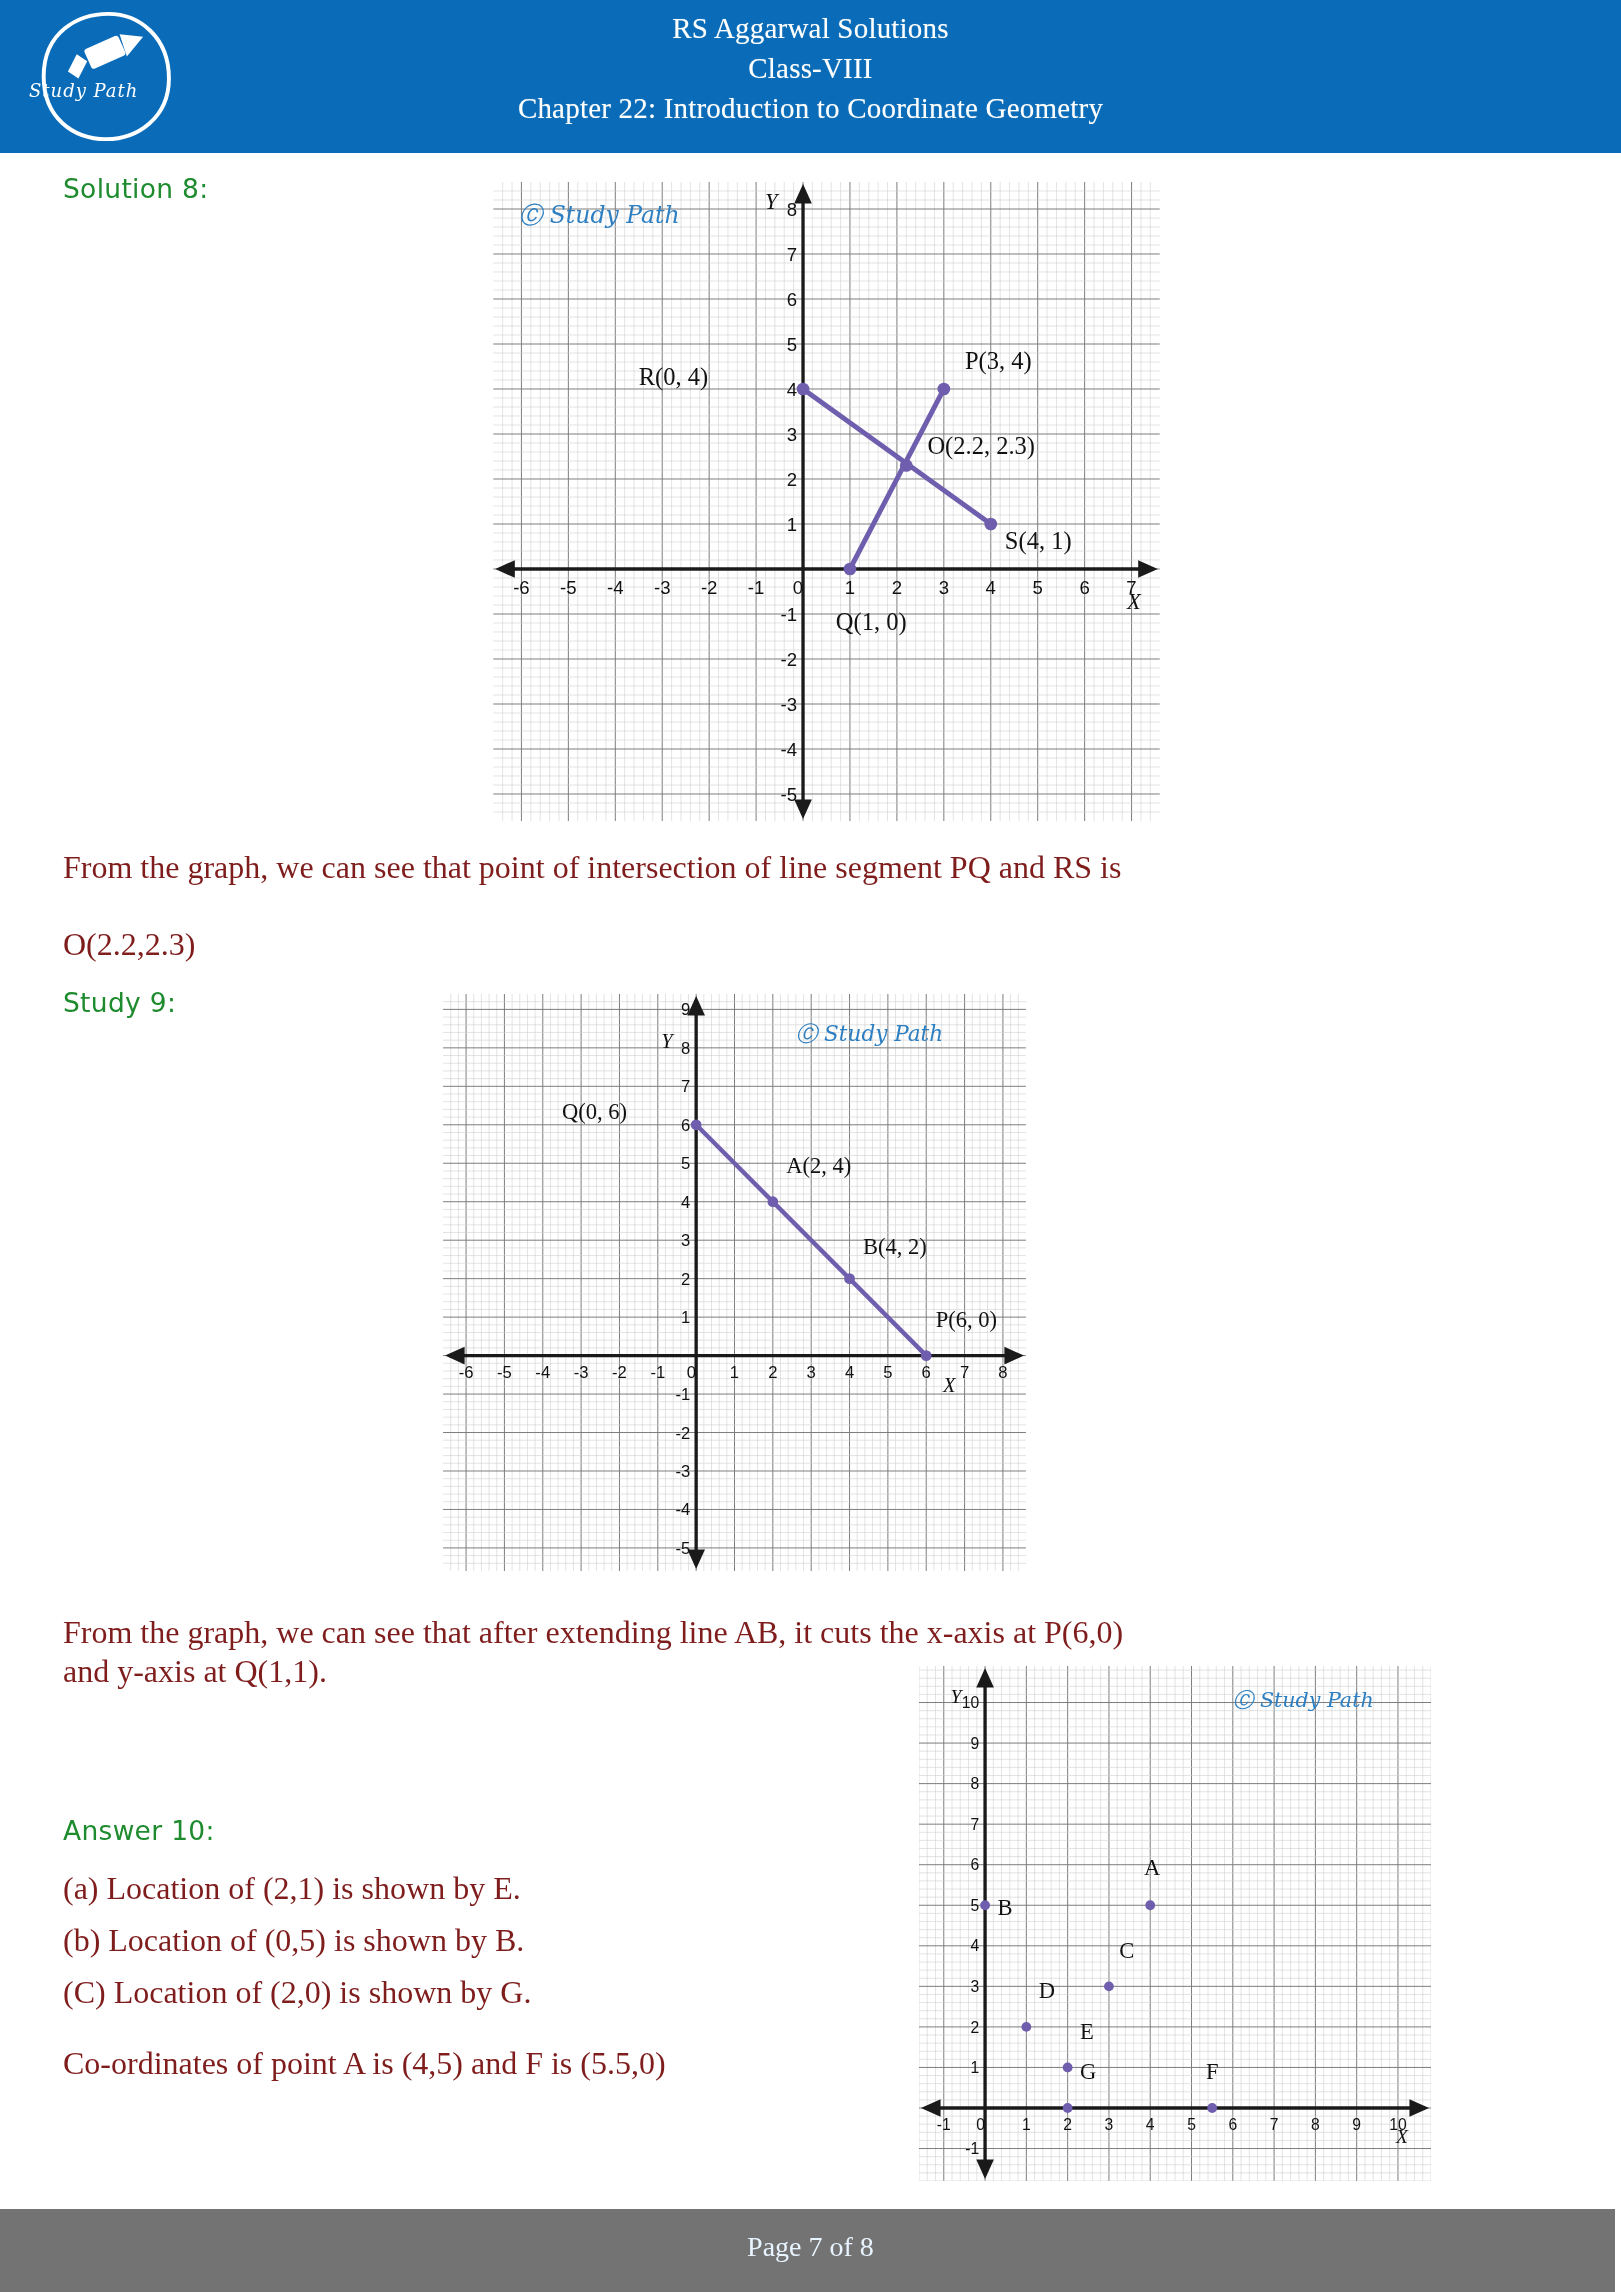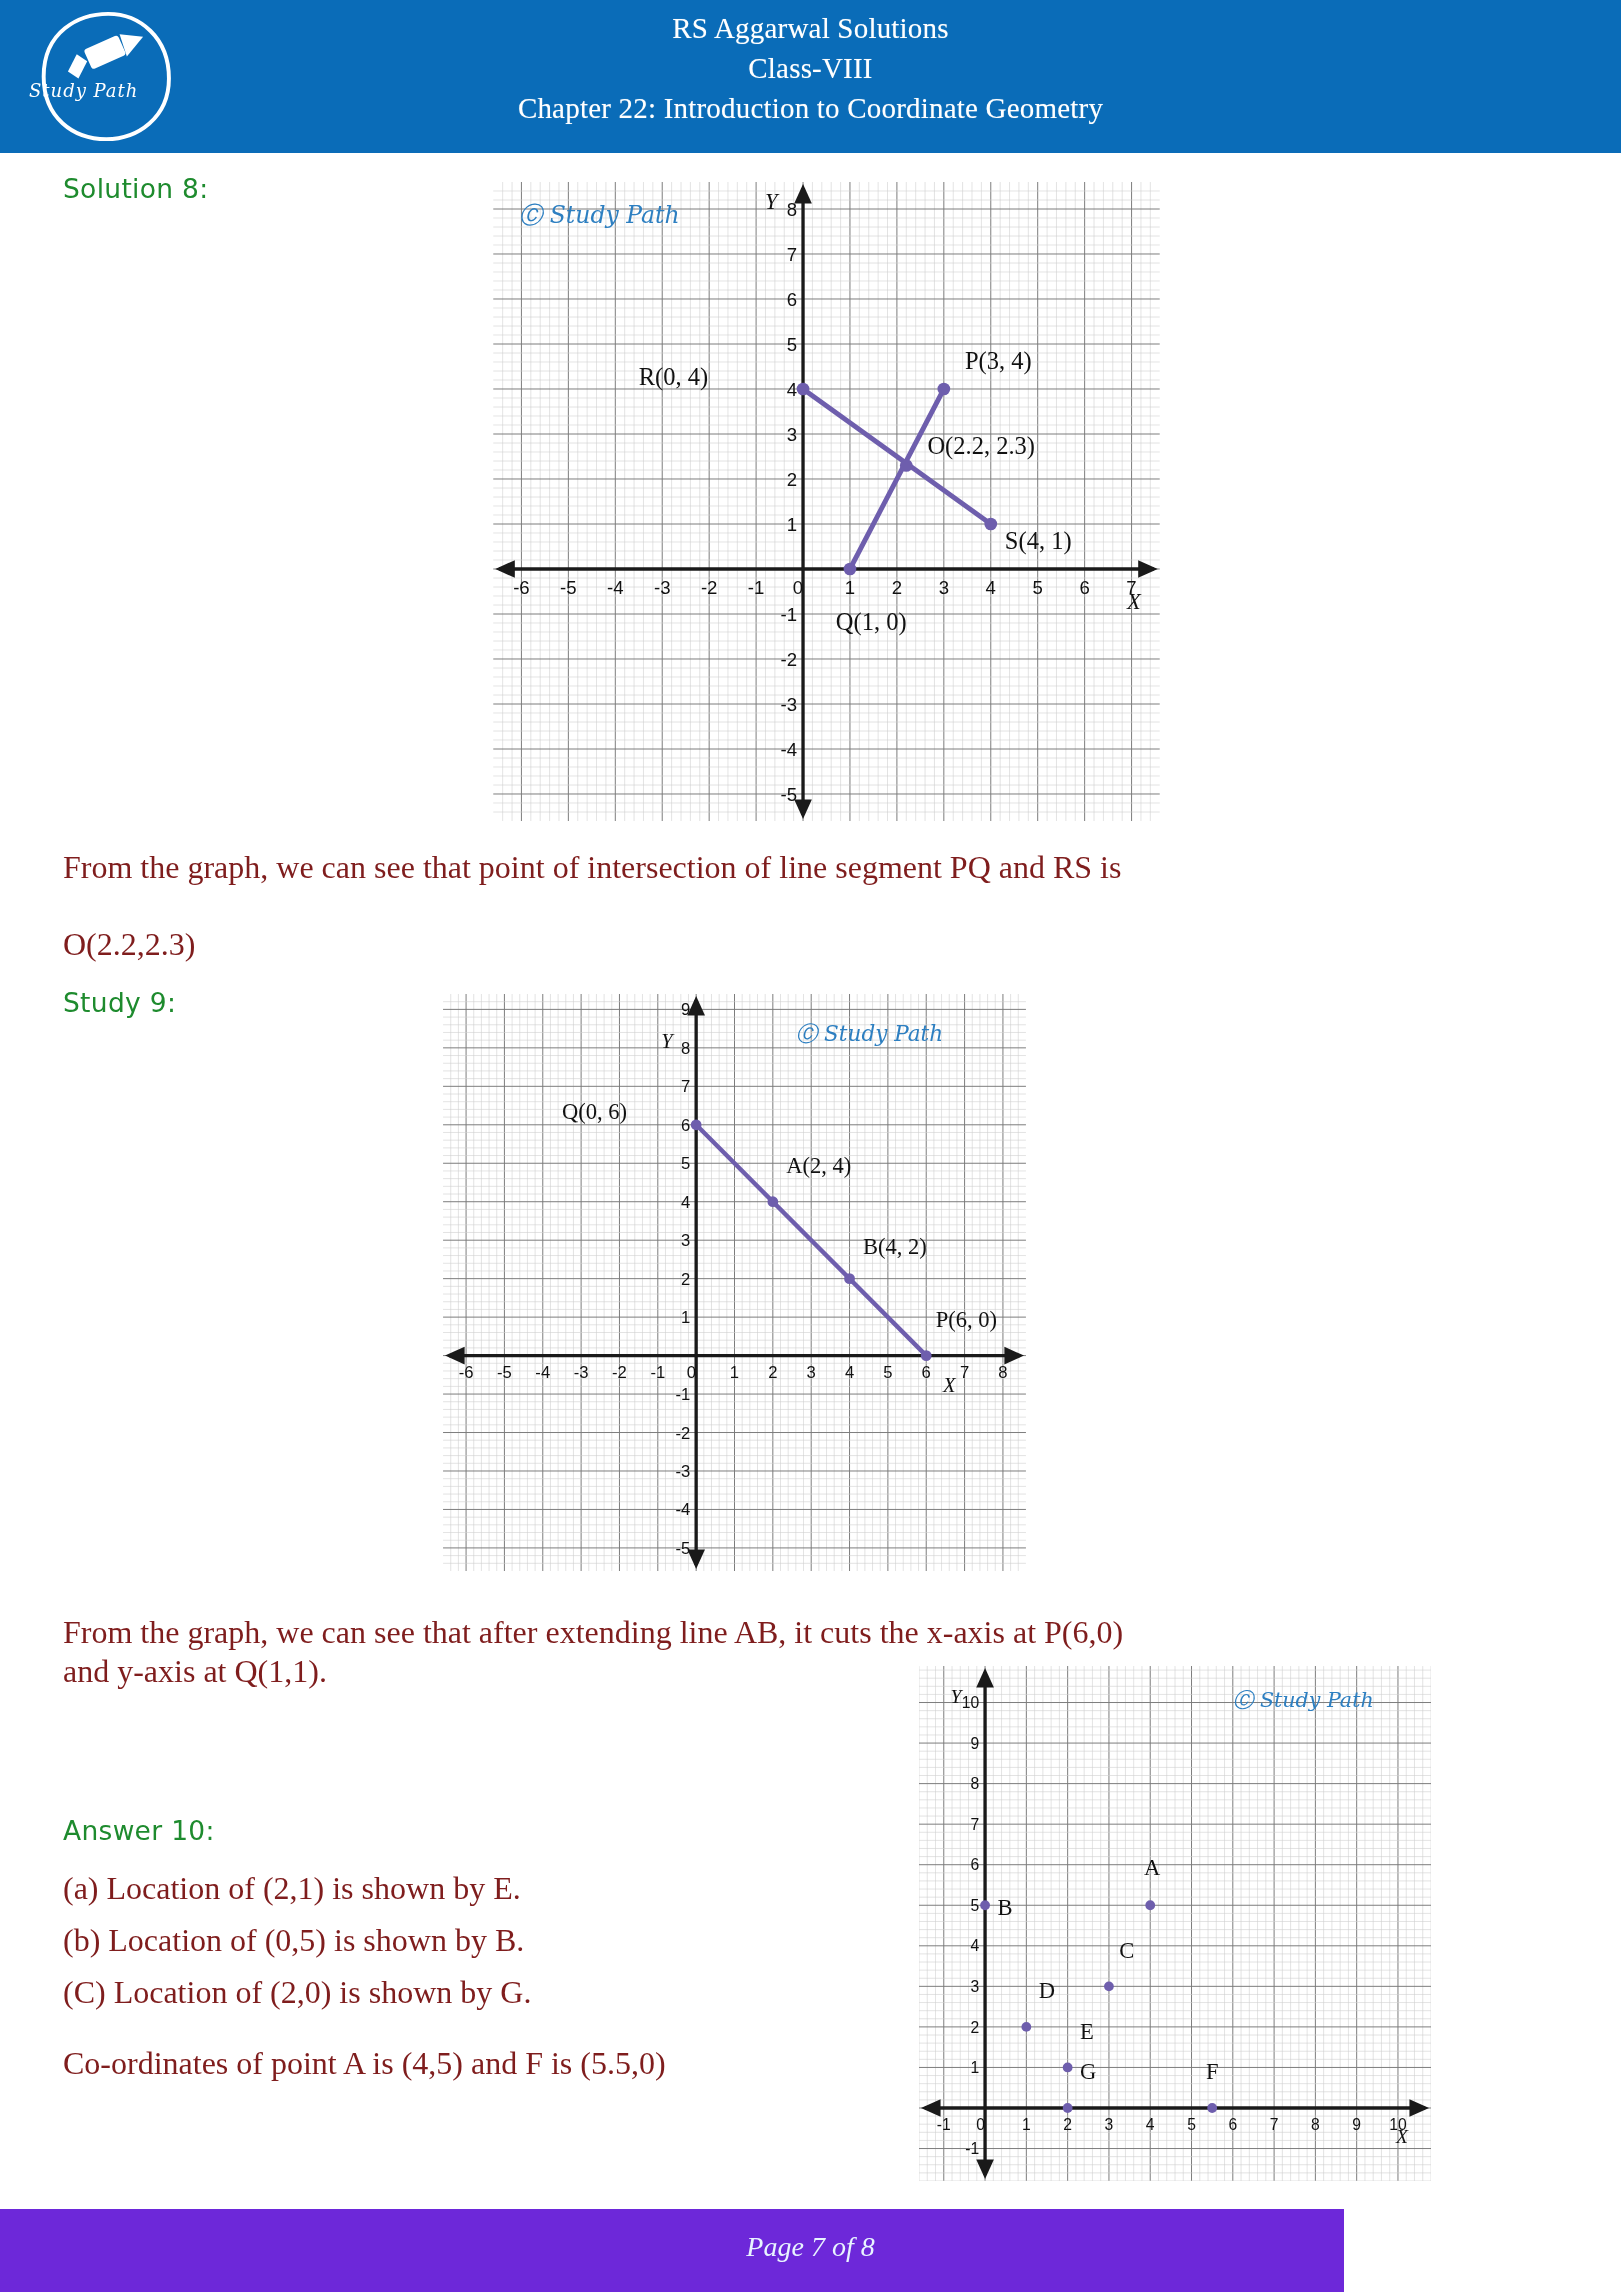--- a/index.html
+++ b/index.html
@@ -32,22 +32,22 @@
   }
   .logo svg{display:block;}
   .logo-text{
     position:absolute;left:29px;top:80px;
     font-family:"DejaVu Serif", serif;
     font-style:italic;font-size:18px;color:#ffffff;
     letter-spacing:1px;
   }
   
   .footer{
-    position:absolute;left:0;bottom:0;width:1344px;height:84px;
-    background:#6d28d9;color:#e8f4ff;font-style:italic;
+    position:absolute;left:0;bottom:0;width:1615px;height:84px;
+    background:#737373;color:#e8f4ff;
   }
   .footer-text{
     position:absolute;left:0;top:21.6px;width:1621px;text-align:center;
     font-size:28px;font-family:"Liberation Serif", serif;
   }
   
   .sec-head{
     position:absolute;
     font-family:"DejaVu Sans", sans-serif;
     font-weight:normal;

